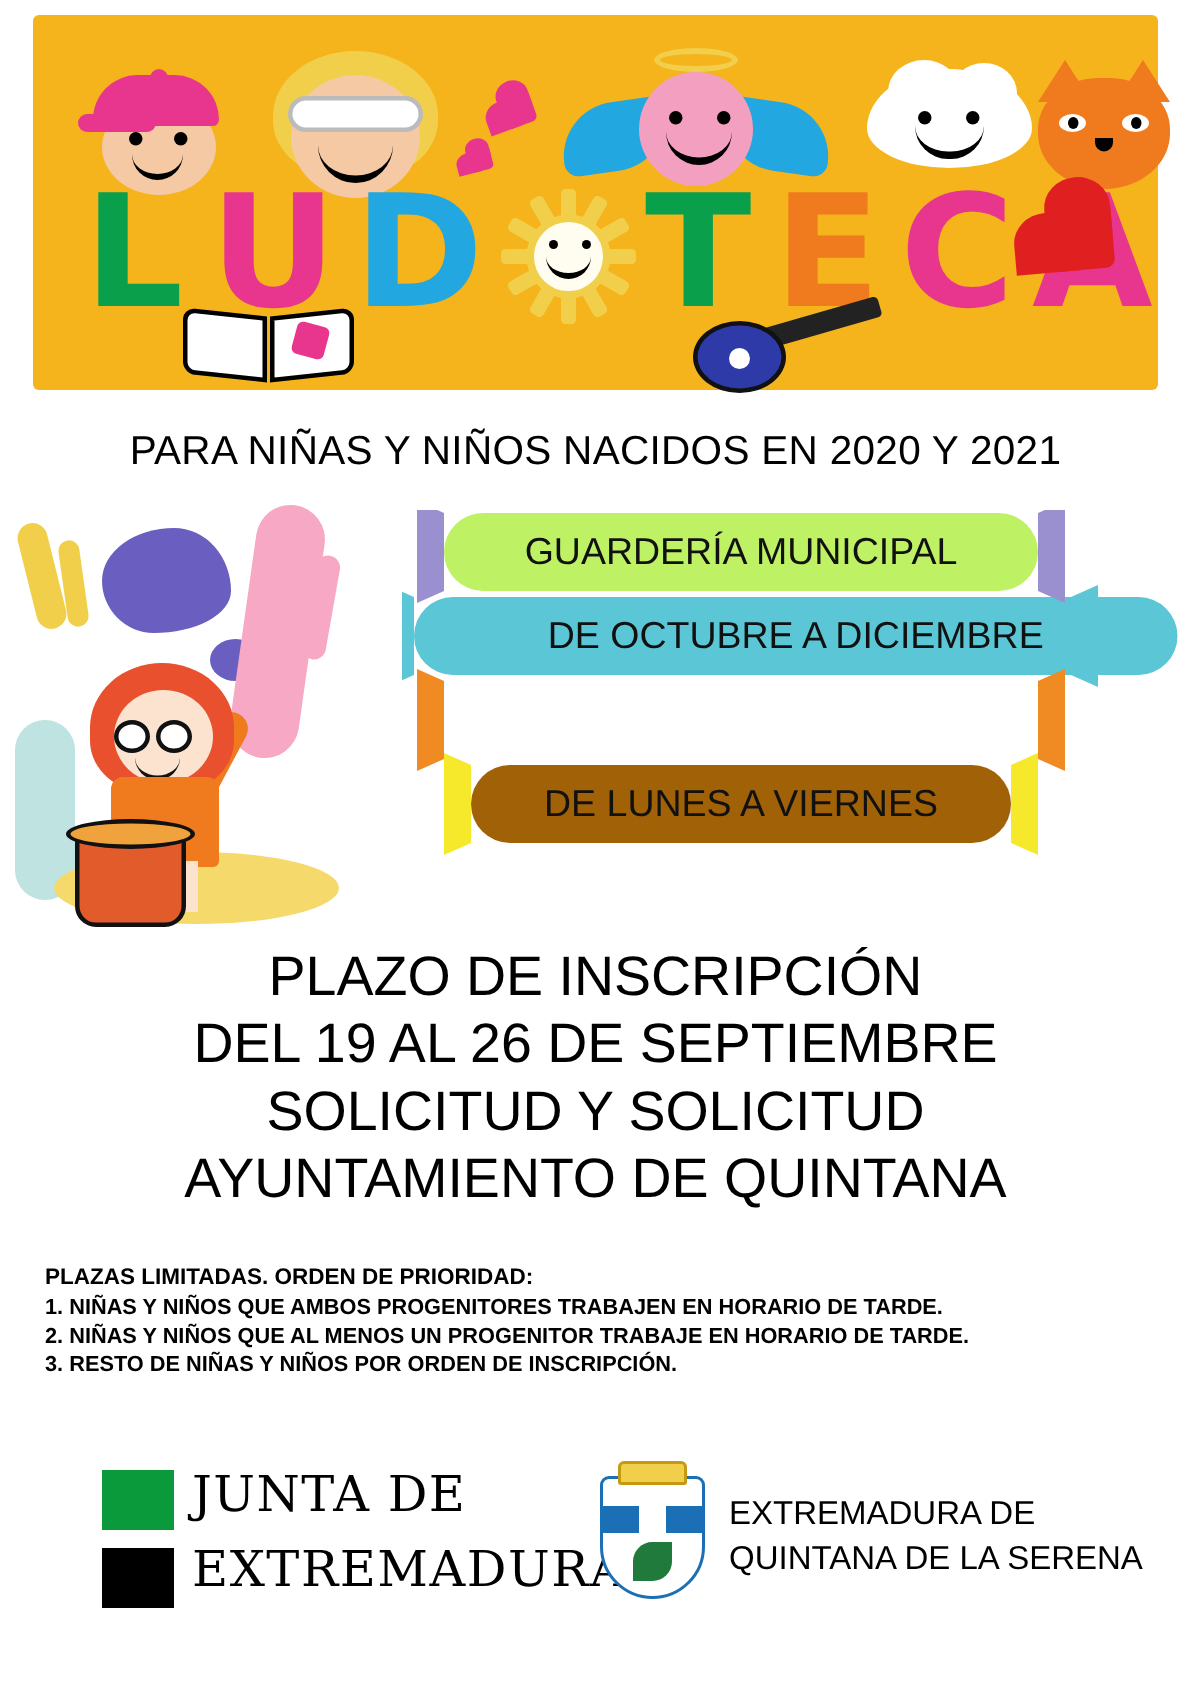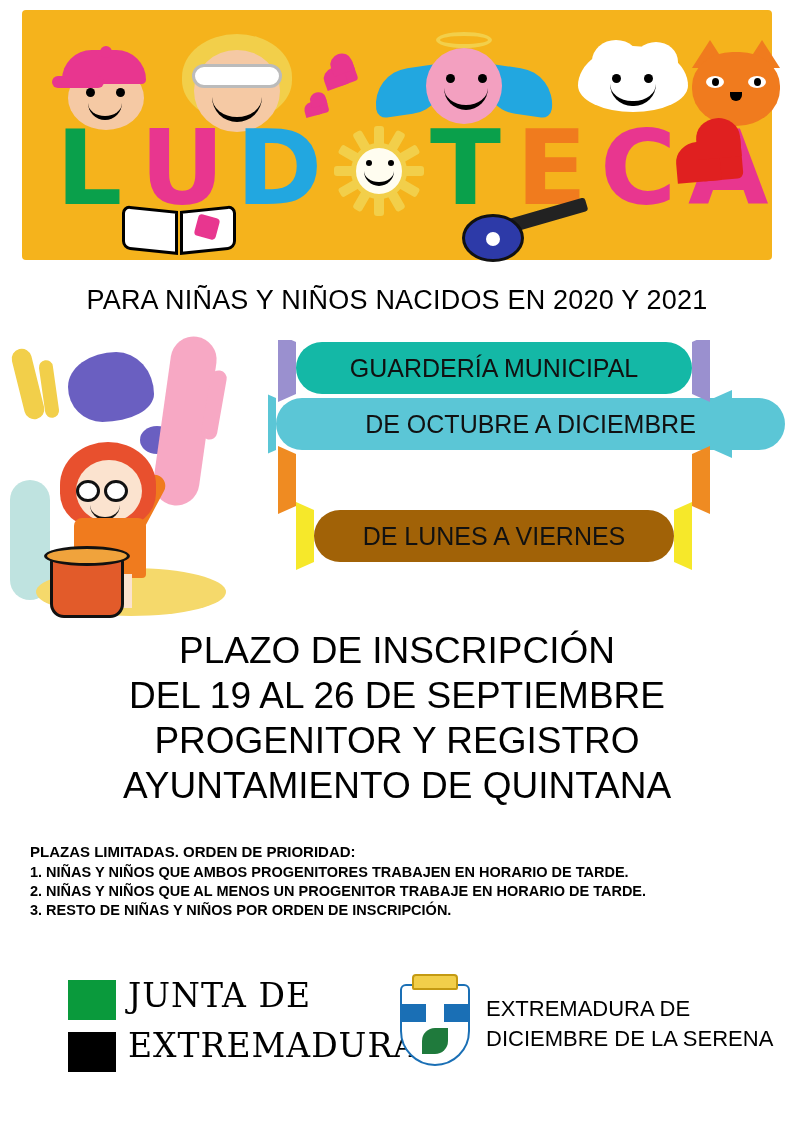--- a/index.html
+++ b/index.html
@@ -140,21 +140,21 @@
   
   .ribbons { position:absolute; left:268px; top:340px; width:500px; height:255px; }
   .ribbon {
     position:absolute; left:28px;
     height:52px; border-radius:26px;
     display:flex; align-items:center; justify-content:center;
     font-size:25px; color:#111;
     white-space:nowrap;
   }
 
-  .r1 { top:2px;   width:396px; background:#14b8a6; }
+  .r1 { top:2px;   width:396px; background:#bef264; }
   .r2 { top:58px;  width:509px; left:8px; background:#5bc6d6; }
   .r3 { top:114px; width:396px; background:#ef8b22; }
   .r4 { top:170px; width:360px; left:46px; background:#a16207; }
 
   
   .painter { position:absolute; left:10px; top:330px; width:250px; height:300px; }
   .splat1 { position:absolute; left:58px; top:22px; width:86px; height:70px; background:#6a5fc1; border-radius:56% 44% 60% 40%/50% 60% 40% 50%; }
   .splat2 { position:absolute; left:130px; top:96px; width:34px; height:28px; background:#6a5fc1; border-radius:50%; }
   .stroke-pink { position:absolute; left:152px; top:6px; width:46px; height:170px; background:#f7a8c4; border-radius:24px; transform:rotate(8deg); }
   .stroke-pink2{ position:absolute; left:196px; top:40px; width:16px; height:70px; background:#f7a8c4; border-radius:8px; transform:rotate(10deg); }
@@ -350,21 +350,21 @@
     <path d="M28 114 L10 106 L10 174 L28 166 Z" fill="#ef8b22"></path>
     <path d="M424 114 L442 106 L442 174 L424 166 Z" fill="#ef8b22"></path>
     <path d="M46 170 L28 162 L28 230 L46 222 Z" fill="#f6e82a"></path>
     <path d="M406 170 L424 162 L424 230 L406 222 Z" fill="#f6e82a"></path>
   </svg>
 </div>
 
 <div class="plazo">
   <div>PLAZO DE INSCRIPCIÓN</div>
   <div>DEL 19 AL 26 DE SEPTIEMBRE</div>
-  <div>PROGENITOR Y REGISTRO</div>
+  <div>SOLICITUD Y SOLICITUD</div>
   <div>AYUNTAMIENTO DE QUINTANA</div>
 </div>
 
 <div class="prio">
   <div class="ttl">PLAZAS LIMITADAS. ORDEN DE PRIORIDAD:</div>
   <div class="li">1. NIÑAS Y NIÑOS QUE AMBOS PROGENITORES TRABAJEN EN HORARIO DE TARDE.</div>
   <div class="li">2. NIÑAS Y NIÑOS QUE AL MENOS UN PROGENITOR TRABAJE EN HORARIO DE TARDE.</div>
   <div class="li">3. RESTO DE NIÑAS Y NIÑOS POR ORDEN DE INSCRIPCIÓN.</div>
 </div>
 
@@ -380,16 +380,16 @@
   <div class="ayto">
     <div class="shield">
       <div class="bg"></div>
       <div class="crown"></div>
       <div class="band"></div>
       <div class="cross"></div>
       <div class="leaf"></div>
     </div>
     <div class="lines">
       <div>EXTREMADURA DE</div>
-      <div>DICIEMBRE DE LA SERENA</div>
+      <div>QUINTANA DE LA SERENA</div>
     </div>
   </div>
 </div>
 
 </body></html>

